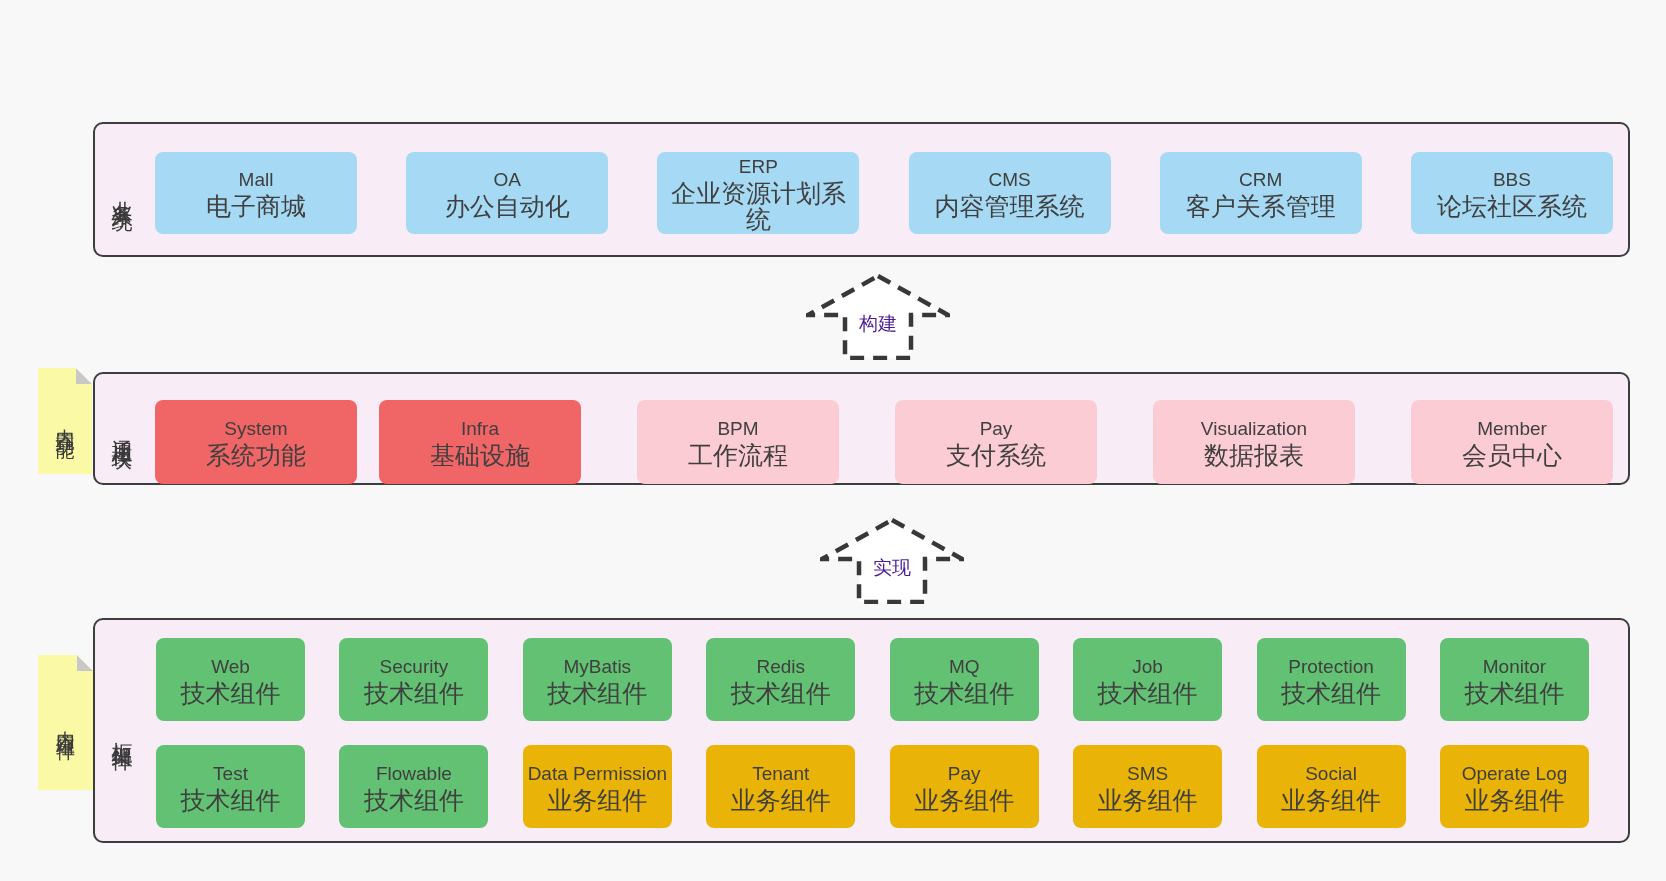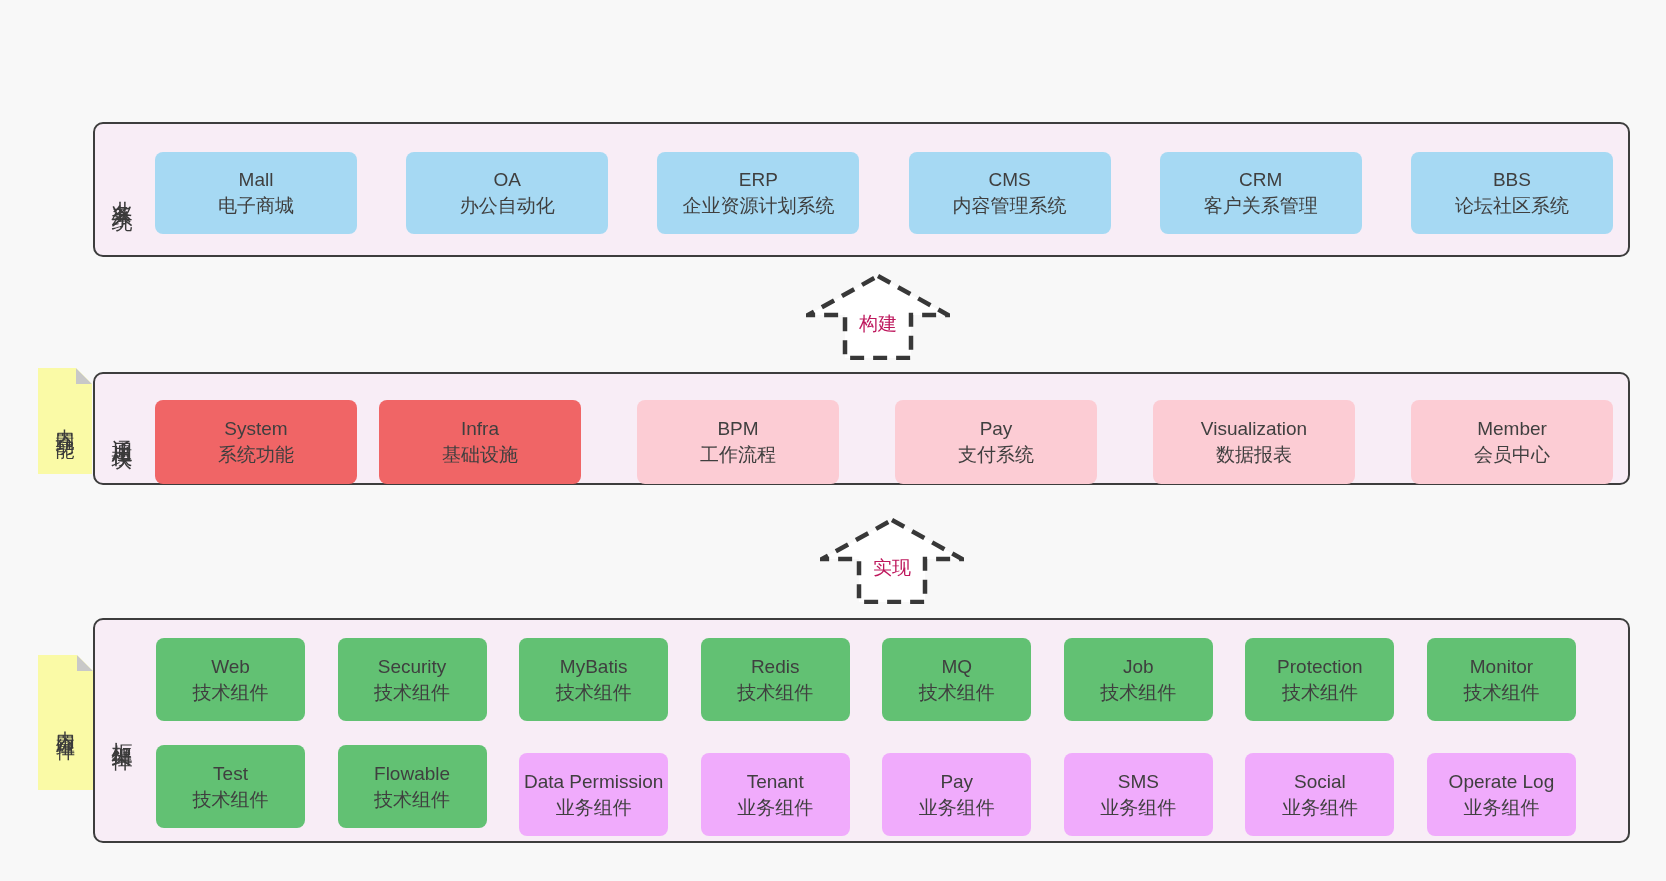--- a/index.html
+++ b/index.html
@@ -11,43 +11,43 @@
          border:2.5px solid #3d3d3d;border-radius:10px;box-sizing:border-box;z-index:2;}
   .layer-label{position:absolute;left:14px;top:50%;transform:translateY(-50%);
          writing-mode:vertical-rl;text-orientation:upright;
          font-size:21px;line-height:26px;letter-spacing:3px;color:#3a3a3a;}
 
   
   .boxes{position:absolute;display:flex;justify-content:space-between;}
   .box{border-radius:8px;display:flex;flex-direction:column;justify-content:center;
        align-items:center;text-align:center;box-sizing:border-box;padding:2px 4px;}
   .box .title{font-size:19px;line-height:26px;}
-  .box .subtitle{font-size:19px;line-height:26px;}
+  .box .subtitle{font-size:25px;line-height:26px;}
   .blue{background:#a6d9f3;}
   .red{background:#f06566;}
   .pink{background:#fcccd4;margin-left:34px;}
   .green{background:#62c173;}
-  .light-green{background:#f0abfc;margin-top:8px;}
+  .light-green{background:#eab308;}
 
   
   .row-6{left:60px;right:15px;}
   .row-6 .box{width:202px;height:84px;}
   #business .row-6{top:28px;}
   #business .box{height:82px;}
   #modules .row-6{top:26px;}
-  .row-8{left:61px;right:52px;}
+  .row-8{left:61px;right:39px;}
   .row-8 .box{width:149px;height:83px;}
   #components .row-8.r1{top:18px;}
   #components .row-8.r2{top:125px;}
 
   
   .arrow{position:absolute;width:144px;height:86px;z-index:1;}
   .arrow svg{position:absolute;left:0;top:0;}
   .arrow .arrow-label{position:absolute;left:50%;top:38px;transform:translateX(-50%);
-        background:#ffffff;padding:0 3px;font-size:19px;line-height:24px;color:#be185d;white-space:nowrap;}
+        background:#ffffff;padding:0 3px;font-size:19px;line-height:24px;color:#4c1d95;white-space:nowrap;}
 
   
   .note{position:absolute;background:#fafaa6;z-index:1;
         clip-path:polygon(0 0,calc(100% - 16px) 0,100% 16px,100% 100%,0 100%);
         display:flex;align-items:center;justify-content:center;}
   .note .fold{position:absolute;top:0;right:0;width:16px;height:16px;background:#c8c8c8;
         clip-path:polygon(0 0,100% 100%,0 100%);}
   .note .note-text{writing-mode:vertical-rl;text-orientation:upright;
         font-size:19px;line-height:22px;letter-spacing:4px;color:#3a3a3a;}
   #note-modules{left:38px;top:368px;width:54px;height:106px;}

